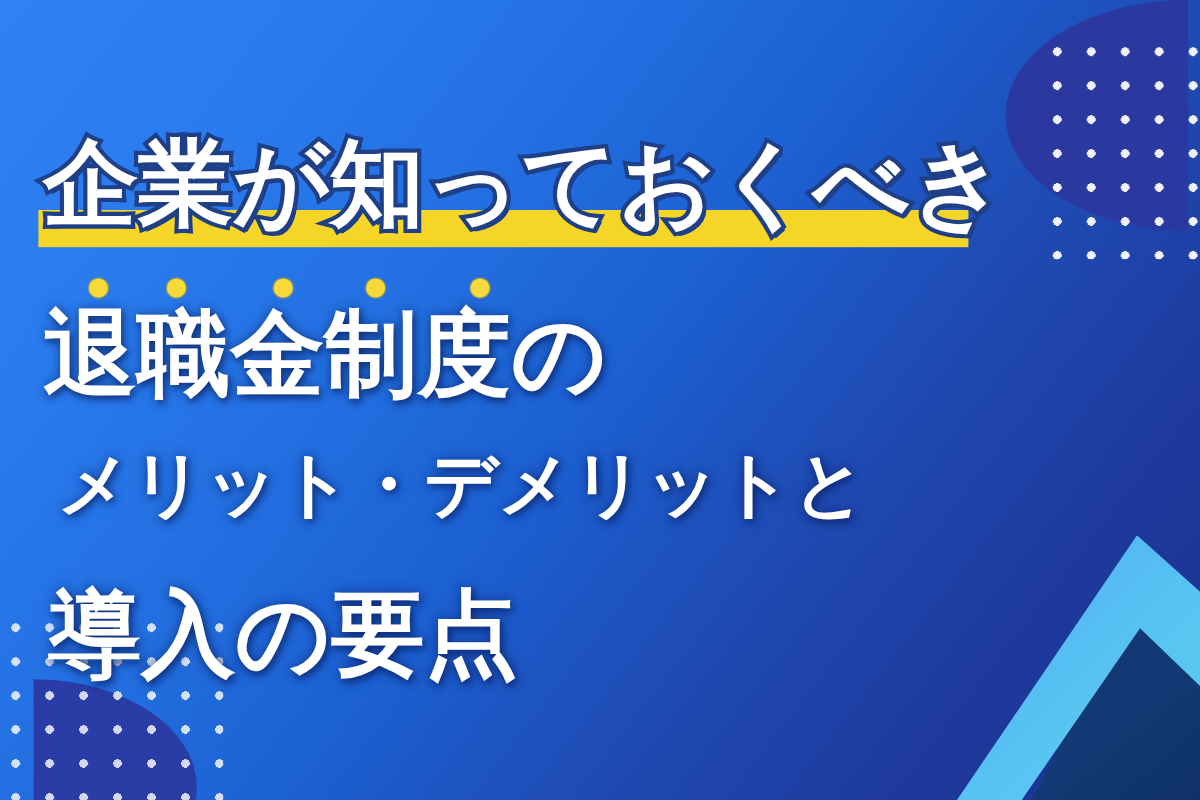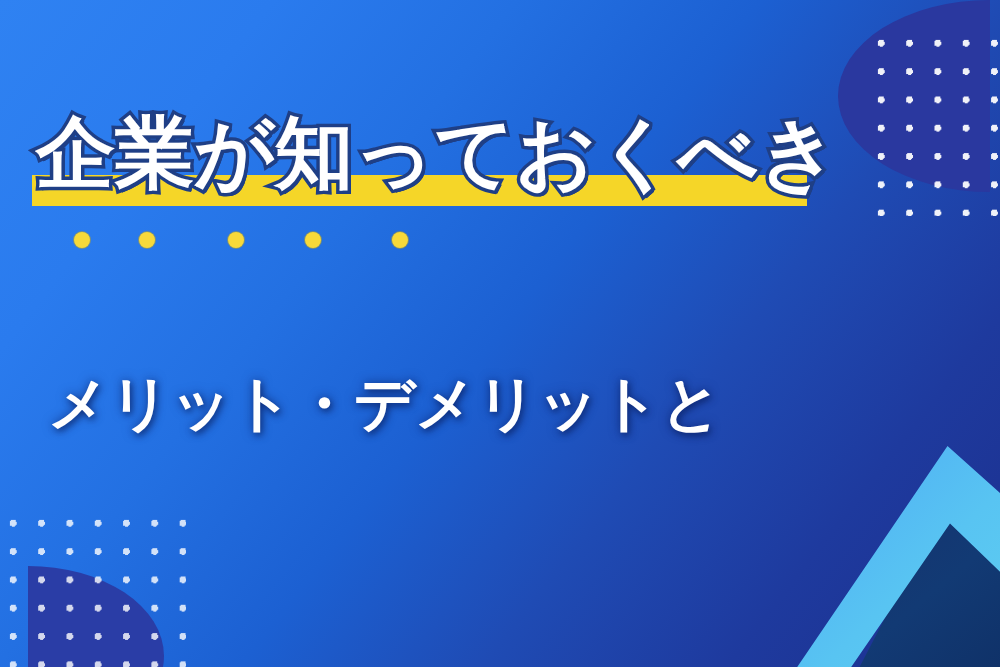--- a/index.html
+++ b/index.html
@@ -200,16 +200,18 @@
       <span class="txt">企業が知っておくべき</span>
       <span class="txt txt2">企業が知っておくべき</span>
     </div>
 
     <div class="accent-dot" style="left:74px;  top:216px;"></div>
     <div class="accent-dot" style="left:139px; top:216px;"></div>
     <div class="accent-dot" style="left:228px; top:216px;"></div>
     <div class="accent-dot" style="left:305px; top:216px;"></div>
     <div class="accent-dot" style="left:392px; top:216px;"></div>
 
+    <div class="tline" id="line2">退職金制度の</div>
     <div class="tline" id="line3">メリット・デメリットと</div>
+    <div class="tline" id="line4">導入の要点</div>
 
   </div>
 </div>
 
 </body></html>

